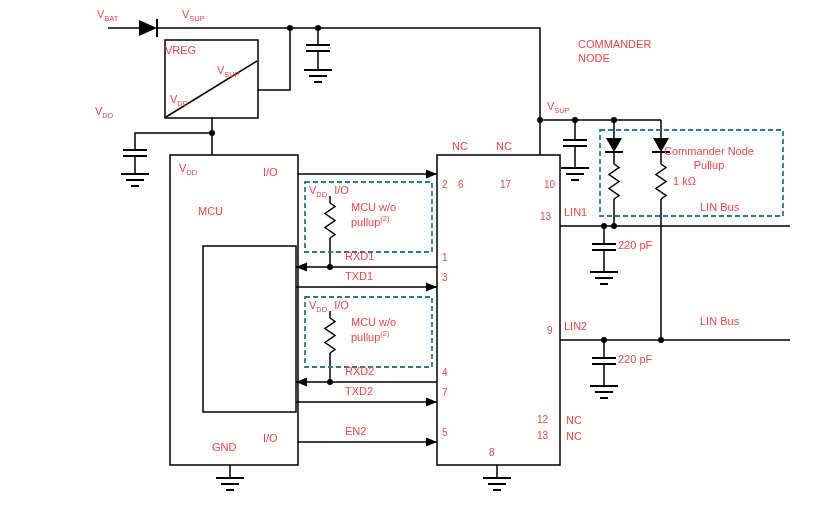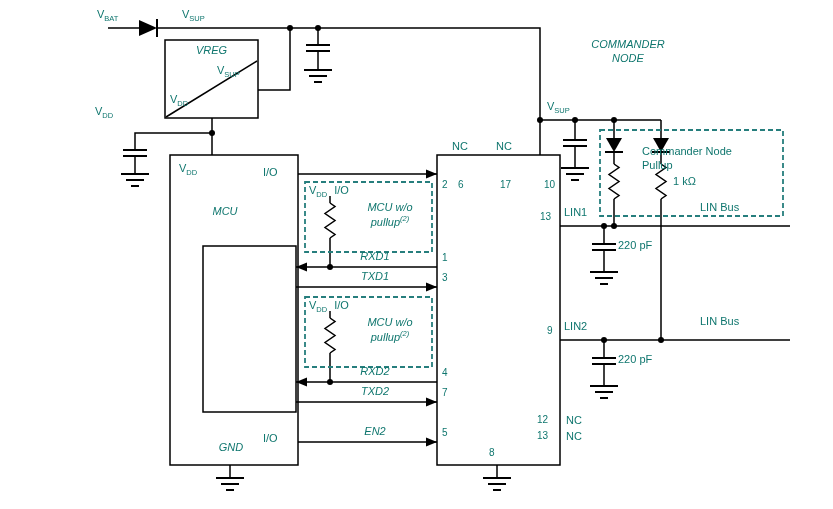--- a/index.html
+++ b/index.html
@@ -1,23 +1,23 @@
 <!DOCTYPE html>
 <html><head>
 <meta charset="utf-8">
 <style>
   html,body{margin:0;padding:0;background:#fff;}
   .stage{
     position:relative;width:833px;height:509px;background:#ffffff;
-    font-family:"Liberation Sans", sans-serif;color:#0f766e;overflow:hidden;
+    font-family:"Liberation Sans", sans-serif;color:#ef4444;overflow:hidden;
   }
   .stage svg{position:absolute;left:0;top:0;}
   .lbl{position:absolute;font-size:11px;line-height:1.25;white-space:nowrap;}
-  .lbl.center{text-align:center;white-space:normal;font-style:italic;}
-  .lbl.right{text-align:left;white-space:normal;}
+  .lbl.center{text-align:left;white-space:normal;}
+  .lbl.right{text-align:center;white-space:normal;}
   .lbl sub{font-size:7.5px;line-height:1;}
   .lbl sup{font-size:7.5px;line-height:1;}
   .pin{font-size:10px;}
   .ic-title{font-size:11.5px;}
   .io-gap{margin-left:7px;}
   .teal-rect{stroke:#267e7d;stroke-width:1.8;fill:none;stroke-dasharray:5,3;}
   .box{stroke:#000;stroke-width:1.5;fill:none;}
   .wire{stroke:#000;stroke-width:1.5;fill:none;}
   .plate{stroke:#000;stroke-width:2;fill:none;}
   .gnd{stroke:#000;stroke-width:1.8;fill:none;}

